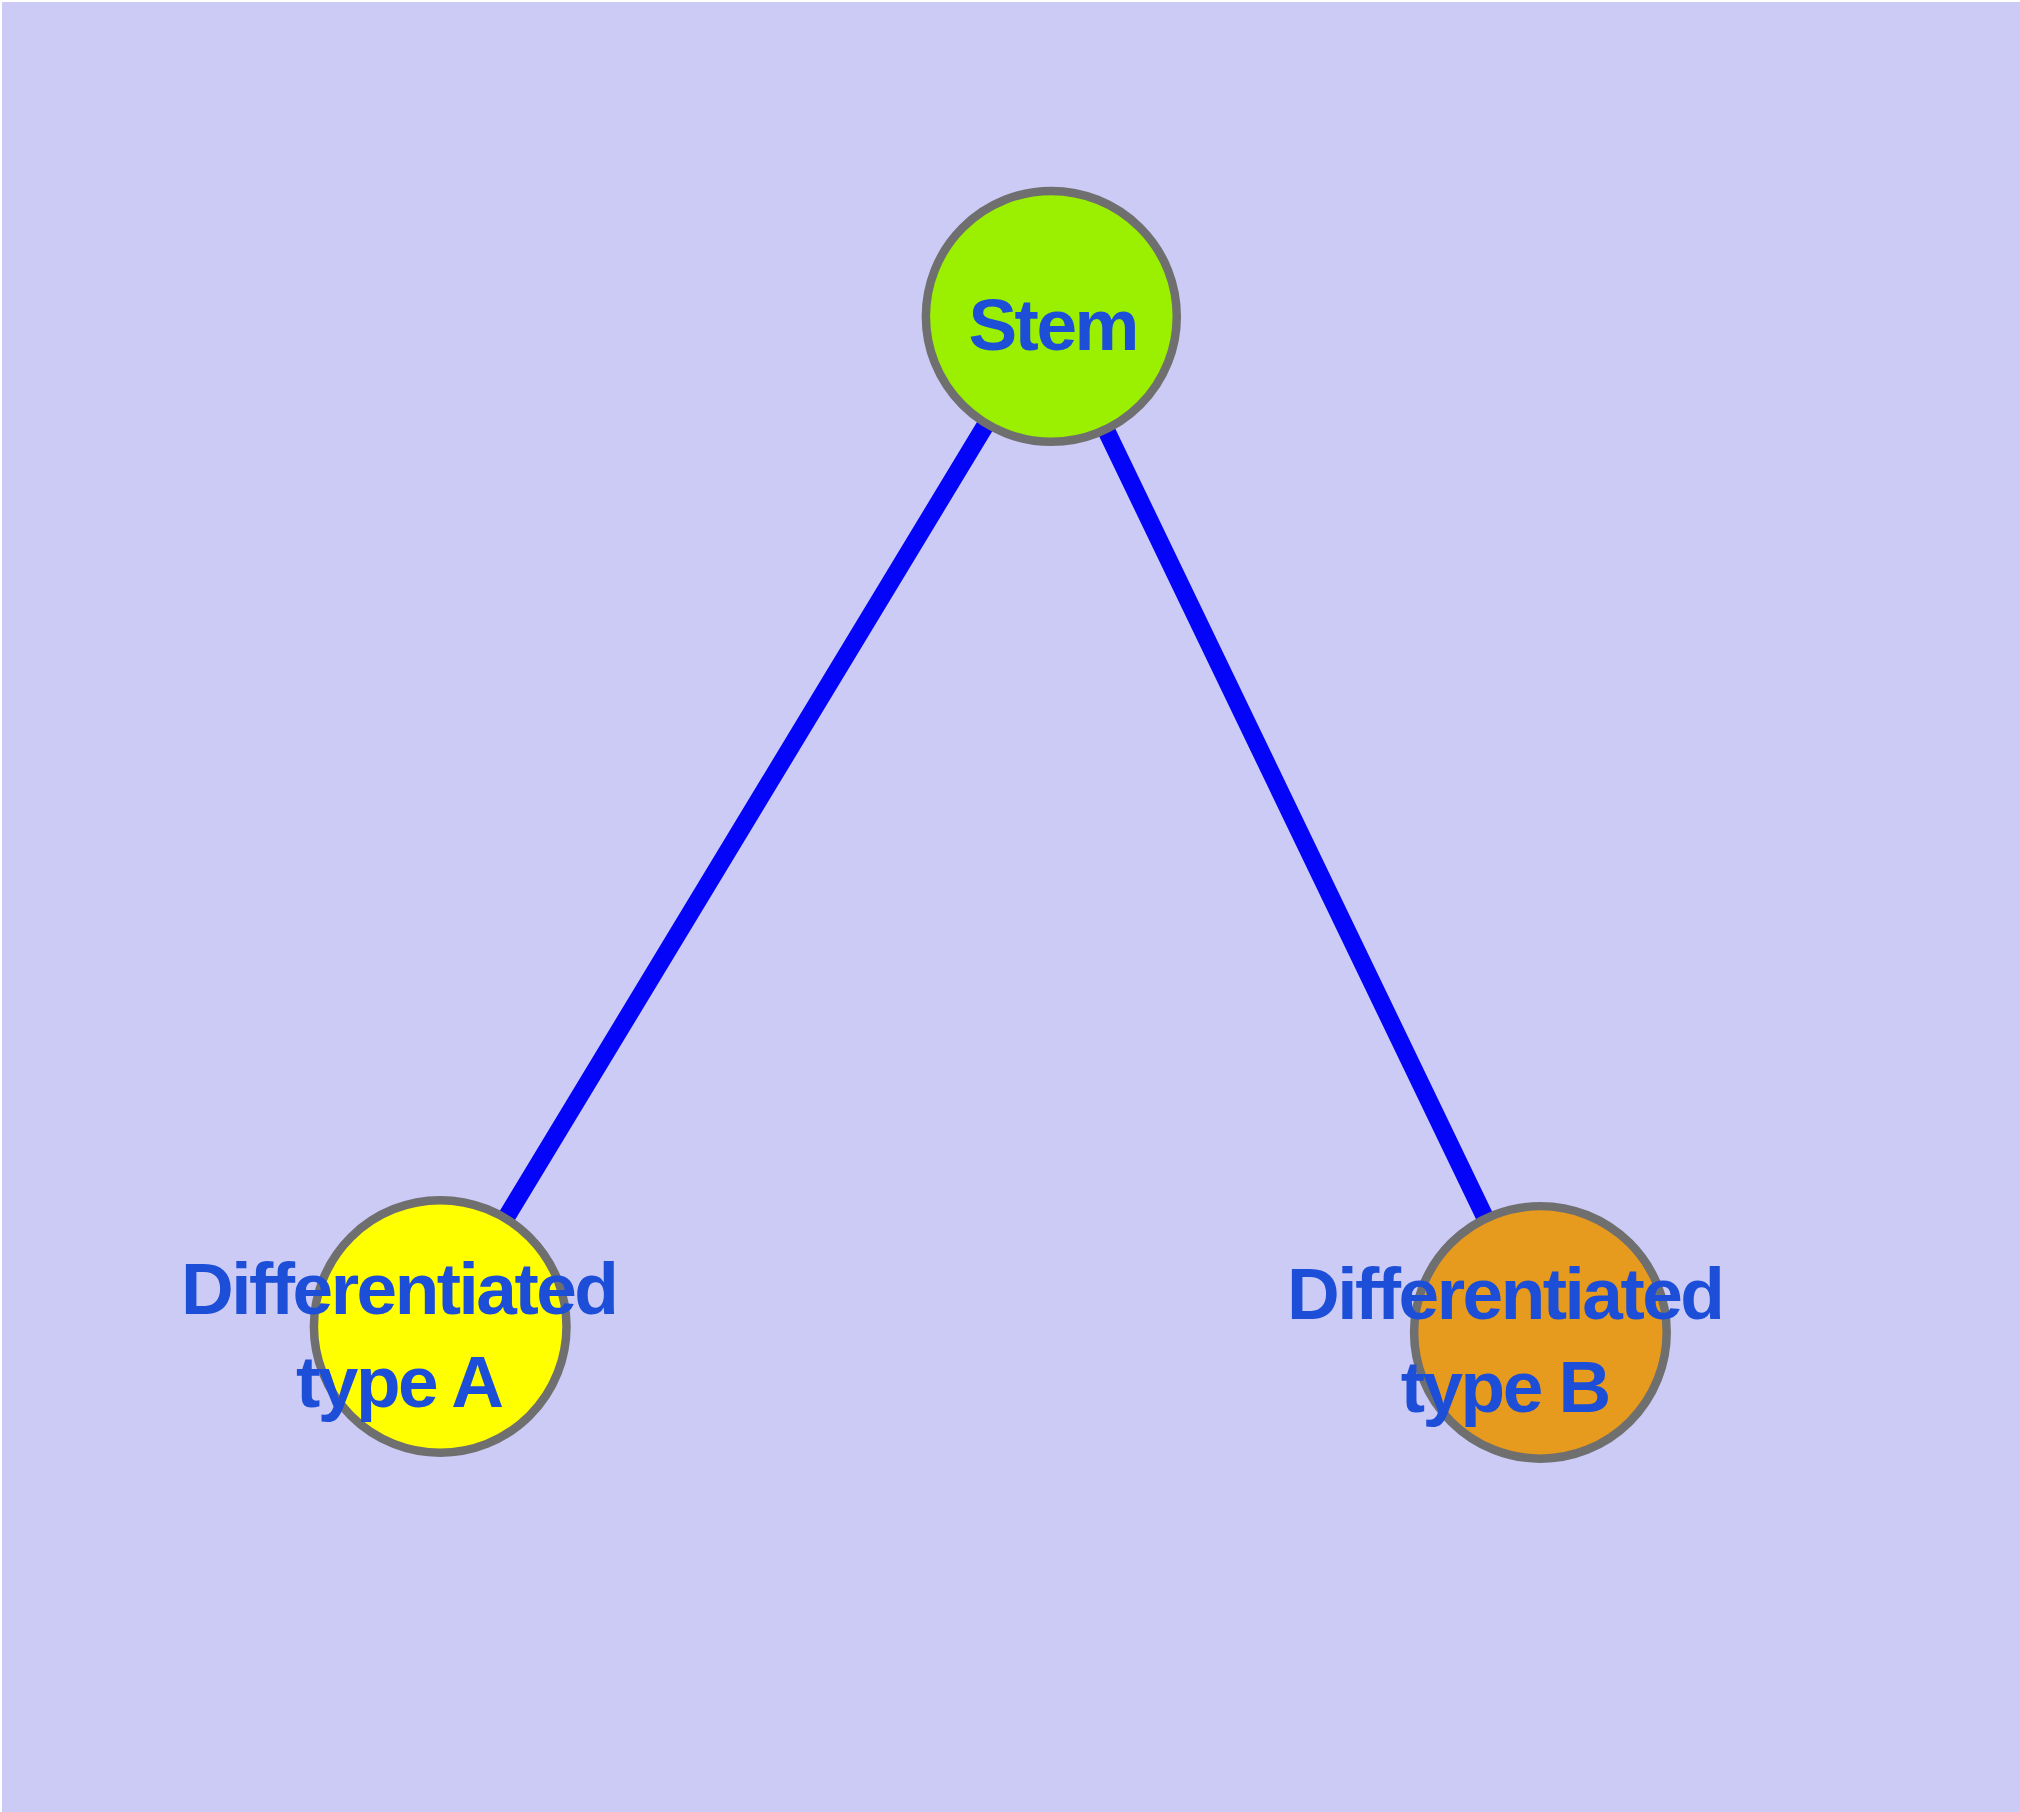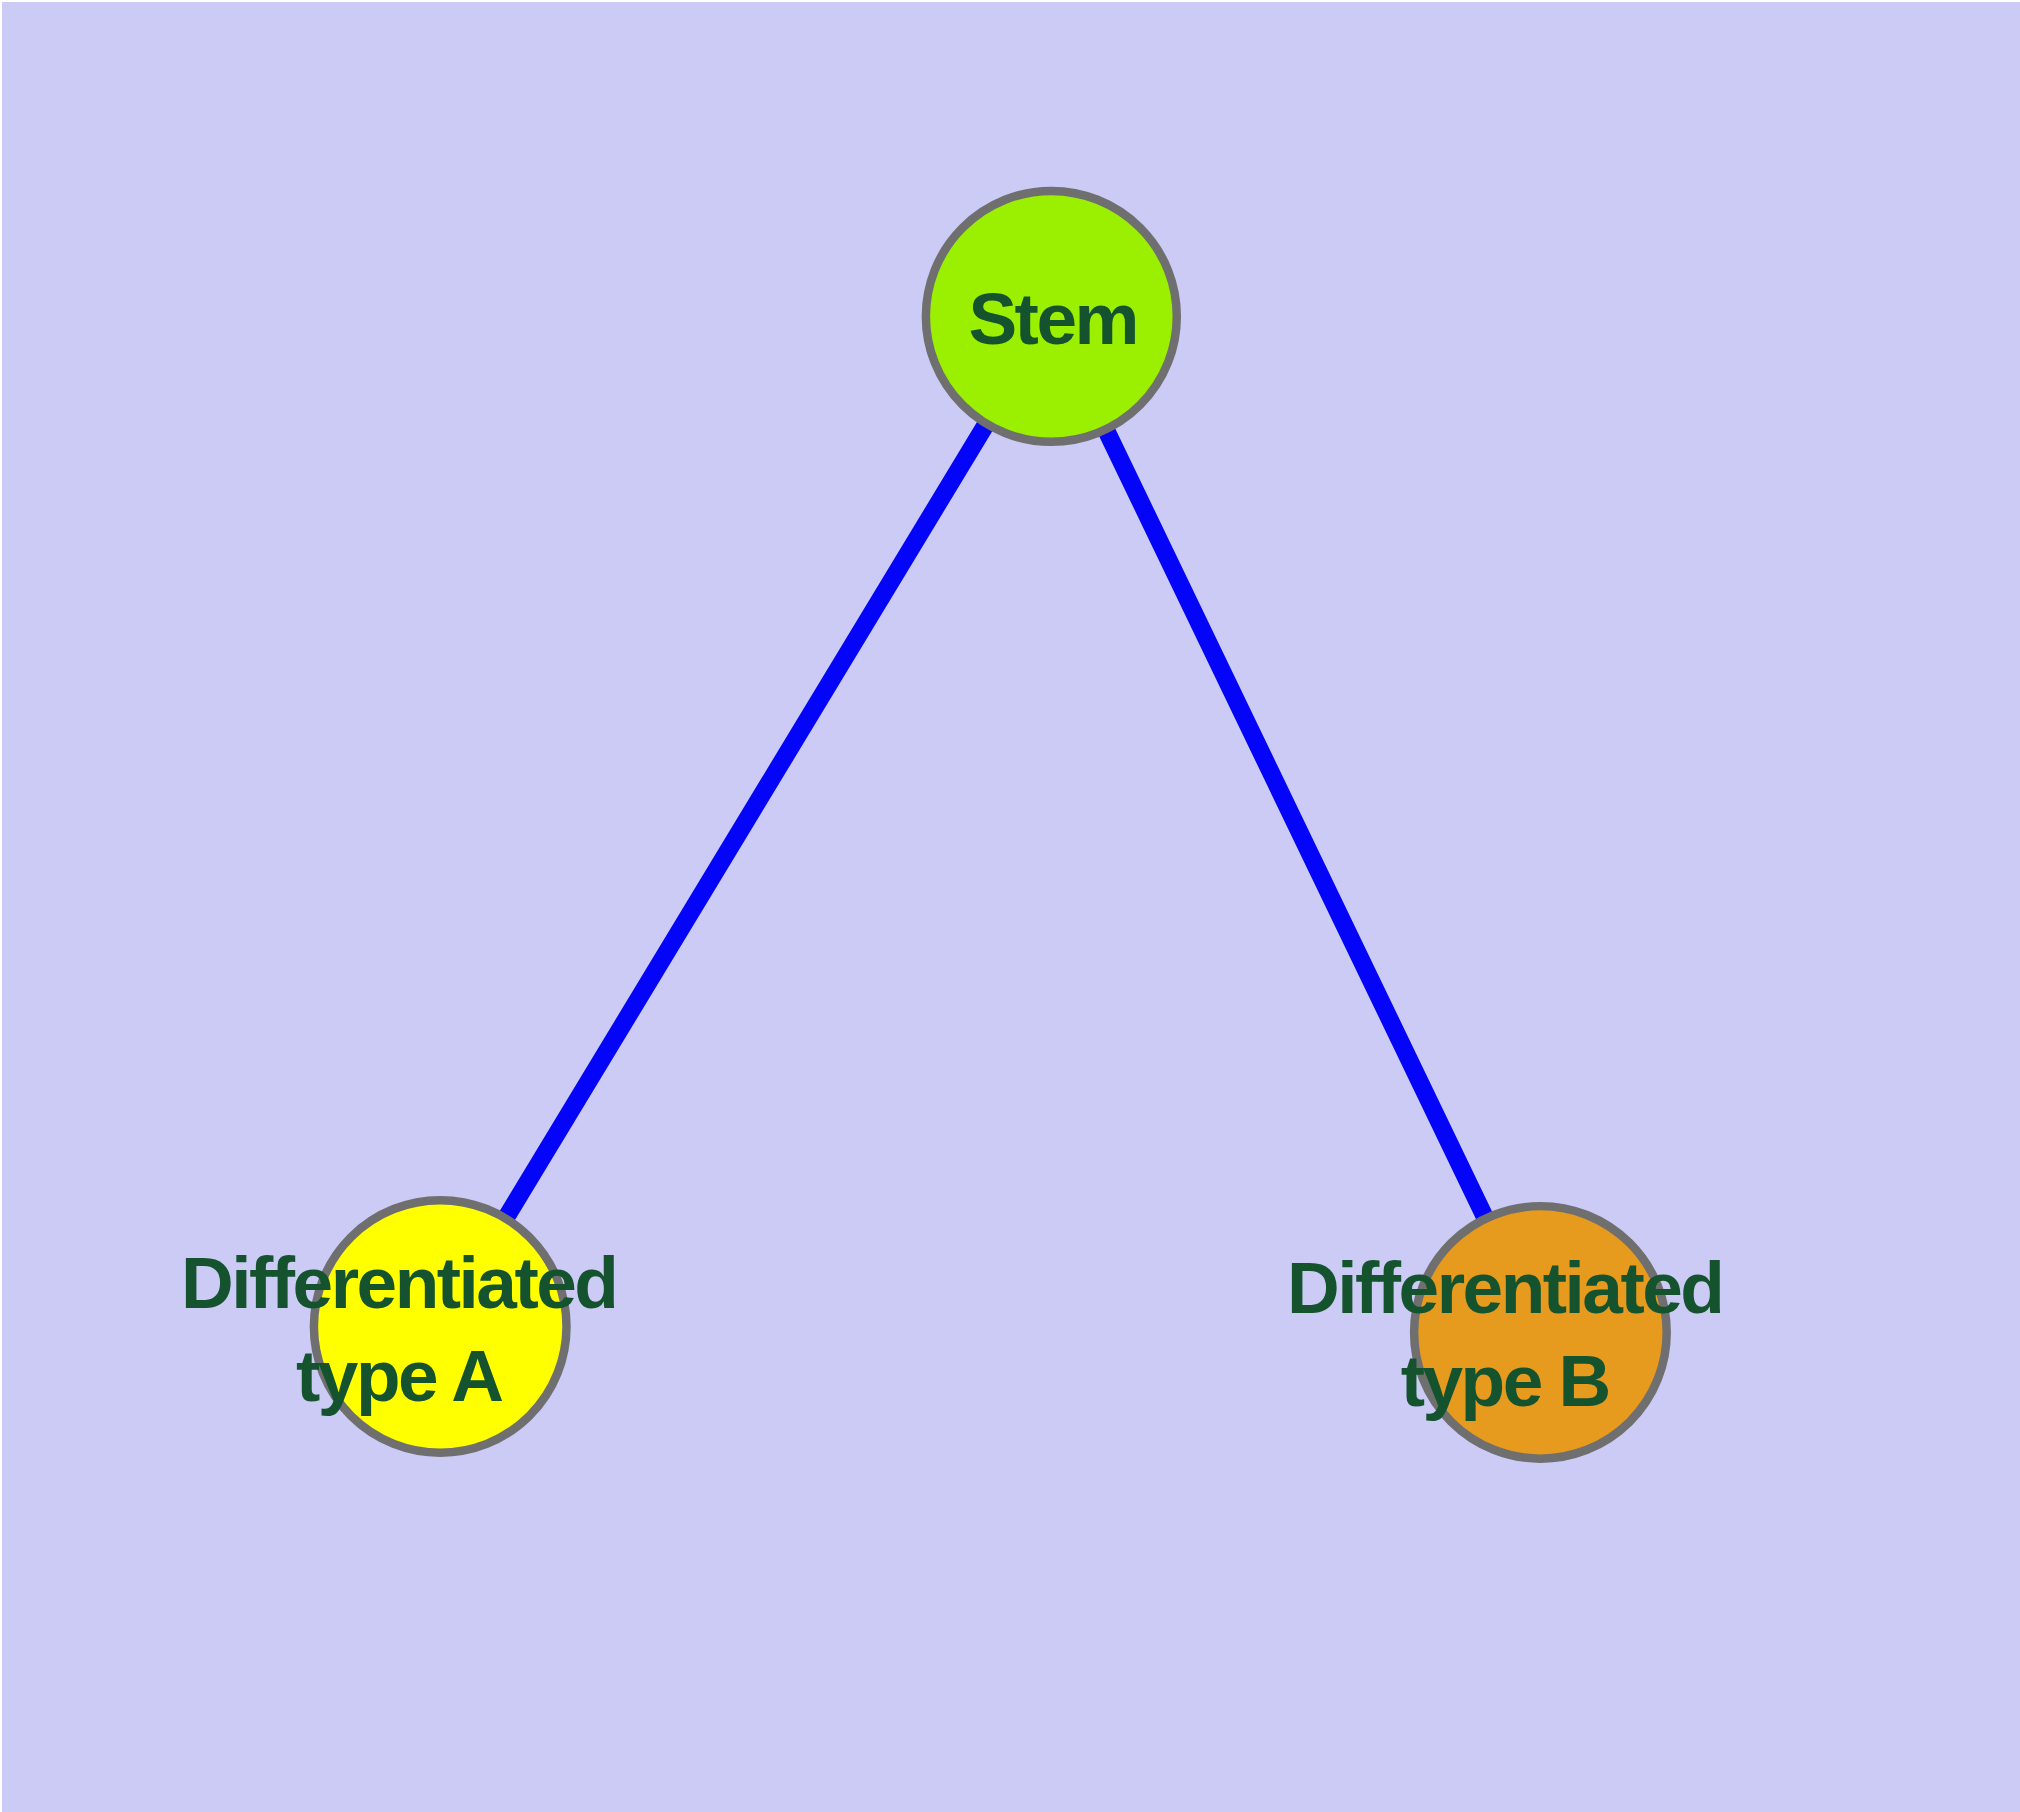--- a/index.html
+++ b/index.html
@@ -26,28 +26,29 @@
     position: absolute;
     left: 0;
     top: 0;
     width: 100%;
     height: 100%;
     display: block;
   }
   .node-label {
     position: absolute;
     transform: translate(-50%, -50%);
-    color: #14532d;
+    color: #1d4ed8;
     font-weight: bold;
     font-size: 73px;
     line-height: 1.28;
     letter-spacing: -2.5px;
     text-align: center;
     white-space: pre-line;
     pointer-events: none;
+    margin-top: 6px;
   }
   #label-stem   { left: 1051px; top: 317px; }
   #label-type-a { left: 397px;  top: 1327px; }
   #label-type-b { left: 1503px; top: 1332px; }
 </style>
 </head>
 <body>
 
 <div class="stage">
   <div class="canvas">

